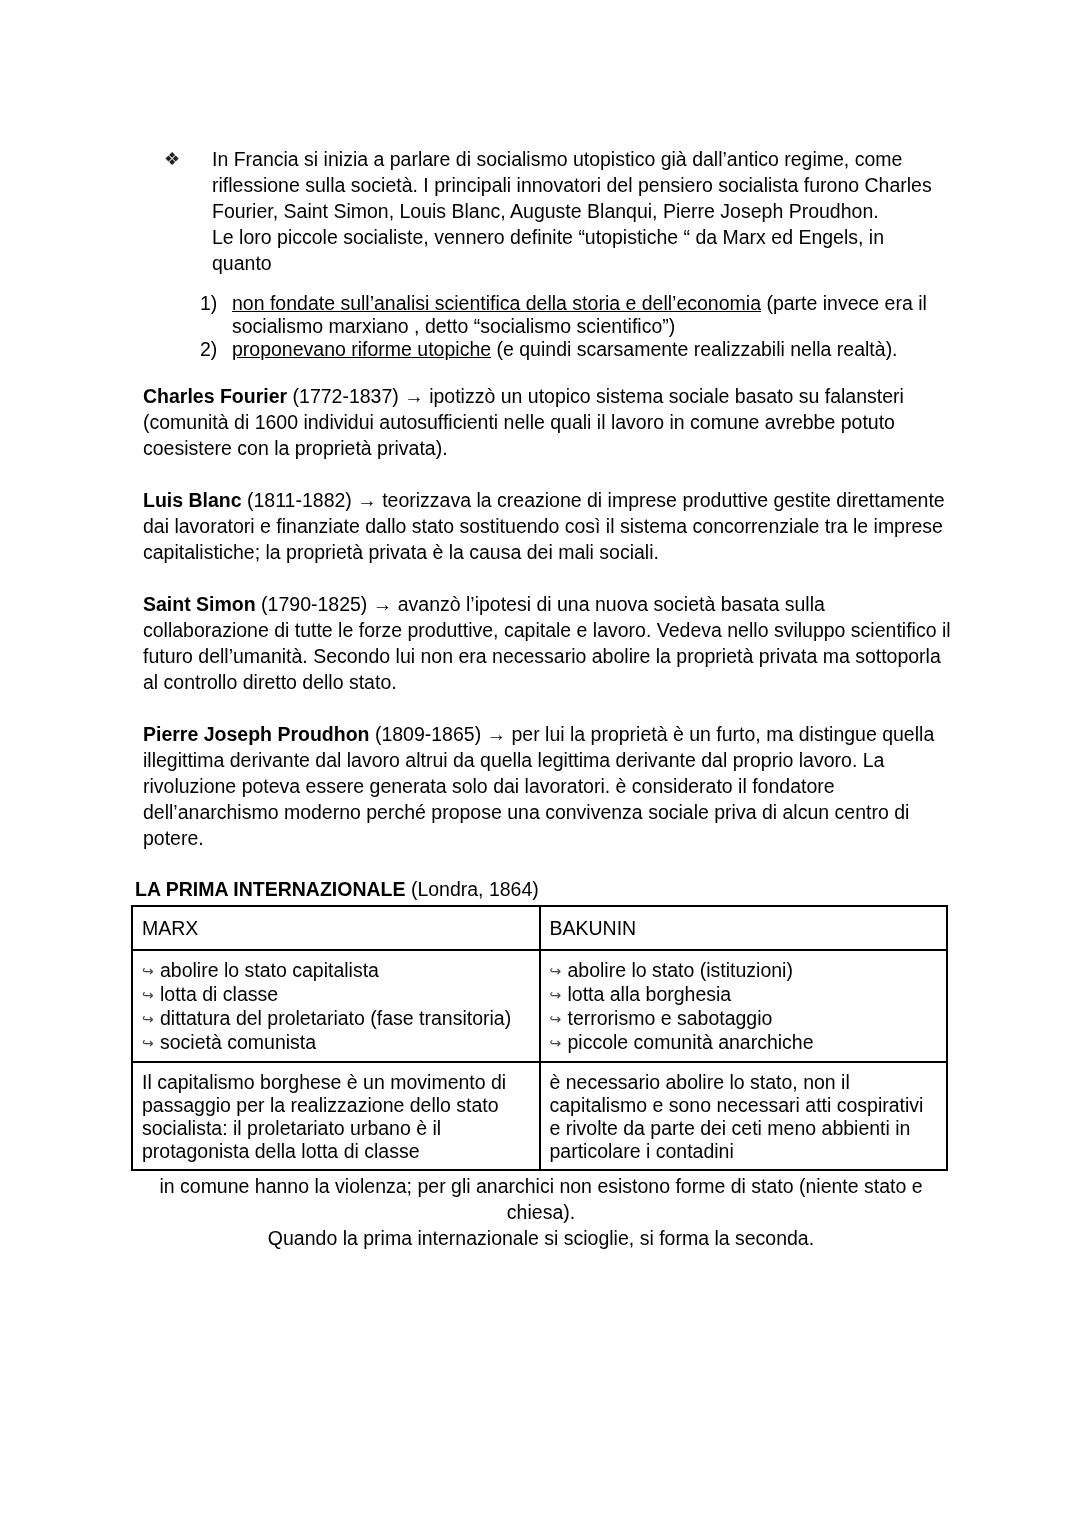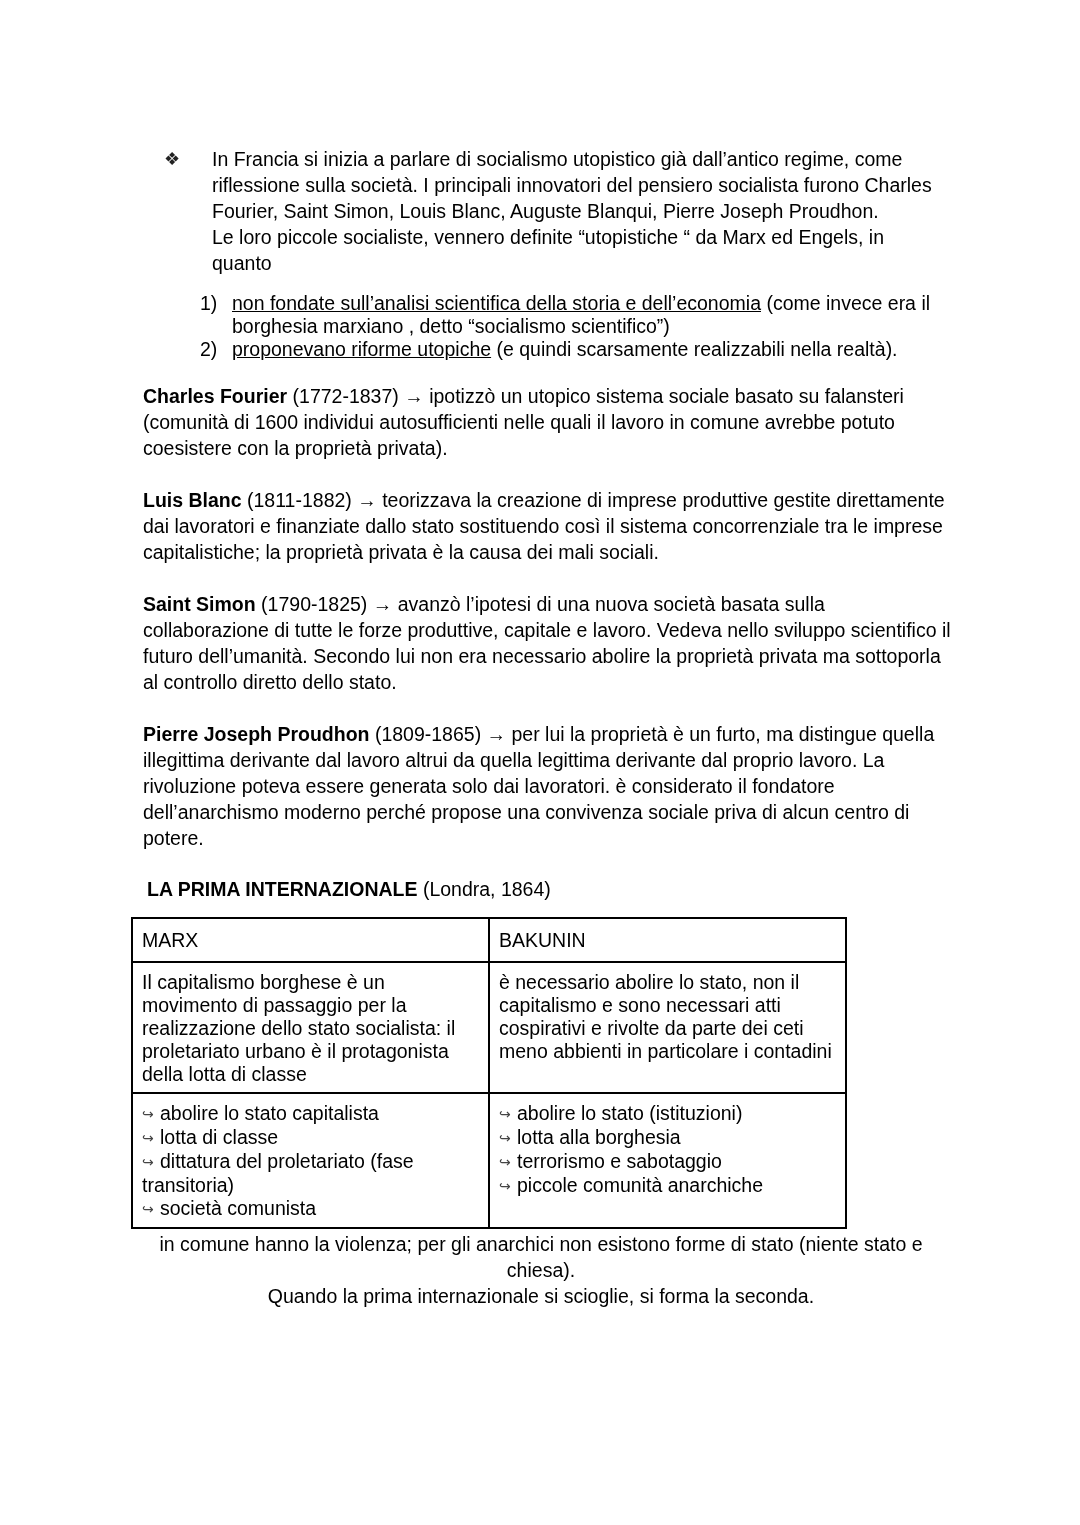--- a/index.html
+++ b/index.html
@@ -51,26 +51,26 @@
       position: absolute;
       left: 4px;
       top: 0;
     }
     .u { text-decoration: underline; margin-top: 28px; }
     .para {
       margin: 0 0 26px 12px;
     }
     .para b { font-weight: bold; }
     .section-title {
-      margin: 16px;
+      margin: 4px;
       line-height: 24px;
     }
     table.compare {
       border-collapse: collapse;
-      width: 716px;
+      width: 817px;
       margin-top: 2px;
       table-layout: fixed;
     }
     table.compare td {
       border: 2px solid #000;
       vertical-align: top;
       padding: 8px 9px 6px 9px;
       font-size: 19.5px;
       line-height: 23px;
     }
@@ -101,21 +101,21 @@
 
   <div class="bullet-block">
     <span class="bullet-icon">❖</span>
     <p class="bullet-text">
       <span>In Francia si inizia a parlare di socialismo utopistico già dall’antico regime, come riflessione sulla società. I principali innovatori del pensiero socialista furono Charles Fourier, Saint Simon, Louis Blanc, Auguste Blanqui, Pierre Joseph Proudhon.</span><br>
       <span>Le loro piccole socialiste, vennero definite “utopistiche “ da Marx ed Engels, in quanto</span>
     </p>
     <ol class="num-list">
       <li class="num-item">
         <span class="num-marker">1)</span>
-        <span class="u">non fondate sull’analisi scientifica della storia e dell’economia</span><span> (come invece era il borghesia marxiano , detto “socialismo scientifico”)</span>
+        <span class="u">non fondate sull’analisi scientifica della storia e dell’economia</span><span> (parte invece era il socialismo marxiano , detto “socialismo scientifico”)</span>
       </li>
       <li class="num-item">
         <span class="num-marker">2)</span>
         <span class="u">proponevano riforme utopiche</span><span> (e quindi scarsamente realizzabili nella realtà).</span>
       </li>
     </ol>
   </div>
 
   <p class="para">
     <b>Charles Fourier</b><span> (1772-1837) → </span><span>ipotizzò un utopico sistema sociale basato su falansteri (comunità di 1600 individui autosufficienti nelle quali il lavoro in comune avrebbe potuto coesistere con la proprietà privata).</span>
@@ -138,41 +138,41 @@
     <b>LA PRIMA INTERNAZIONALE</b><span> (Londra, 1864)</span>
   </p>
 
   <table class="compare">
     <tbody>
         <tr class="head">
       <td>MARX</td>
       <td>BAKUNIN</td>
     </tr>
     <tr>
-      <td>Il capitalismo borghese è un movimento di passaggio per la realizzazione dello stato socialista: il proletariato urbano è il protagonista della lotta di classe</td>
-      <td>è necessario abolire lo stato, non il capitalismo e sono necessari atti cospirativi e rivolte da parte dei ceti meno abbienti in particolare i contadini</td>
-    </tr>
-    <tr>
       <td>
         <ul class="arrow-list">
           <li><span class="hook">↪</span><span>abolire lo stato capitalista</span></li>
           <li><span class="hook">↪</span><span>lotta di classe</span></li>
           <li><span class="hook">↪</span><span>dittatura del proletariato (fase transitoria)</span></li>
           <li><span class="hook">↪</span><span>società comunista</span></li>
         </ul>
       </td>
       <td>
         <ul class="arrow-list">
           <li><span class="hook">↪</span><span>abolire lo stato (istituzioni)</span></li>
           <li><span class="hook">↪</span><span>lotta alla borghesia</span></li>
           <li><span class="hook">↪</span><span>terrorismo e sabotaggio</span></li>
           <li><span class="hook">↪</span><span>piccole comunità anarchiche</span></li>
         </ul>
       </td>
     </tr>
+    <tr>
+      <td>Il capitalismo borghese è un movimento di passaggio per la realizzazione dello stato socialista: il proletariato urbano è il protagonista della lotta di classe</td>
+      <td>è necessario abolire lo stato, non il capitalismo e sono necessari atti cospirativi e rivolte da parte dei ceti meno abbienti in particolare i contadini</td>
+    </tr>
   </tbody>
     </table>
 
   <p class="after-table">
     <span>in comune hanno la violenza; per gli anarchici non esistono forme di stato (niente stato e chiesa).</span><br>
     <span>Quando la prima internazionale si scioglie, si forma la seconda.</span>
   </p>
 
 </div>
 

